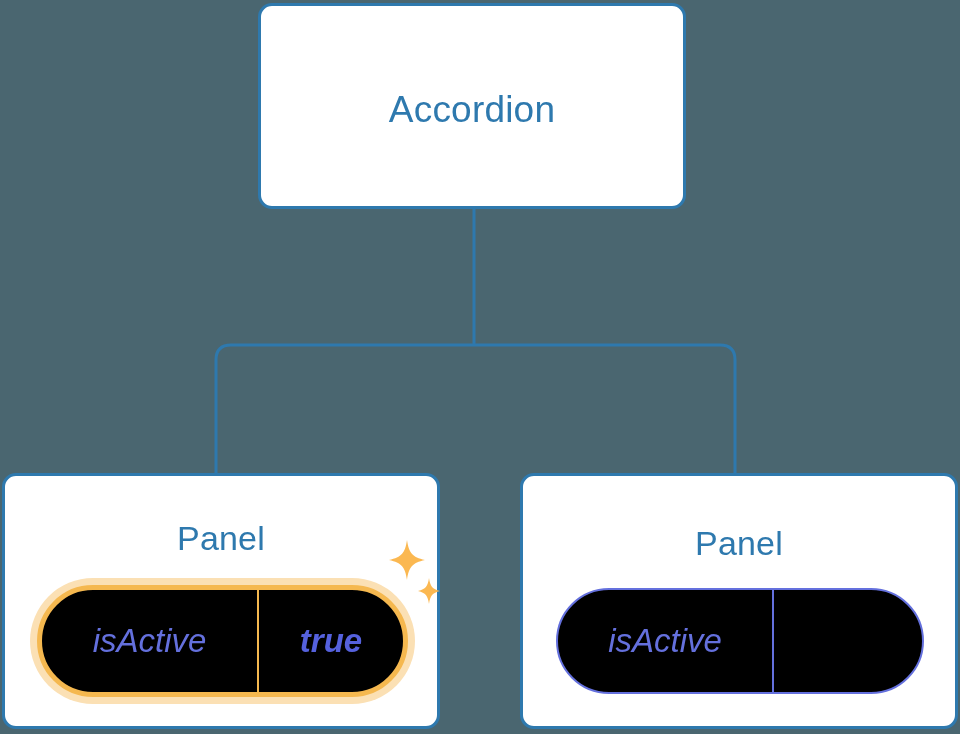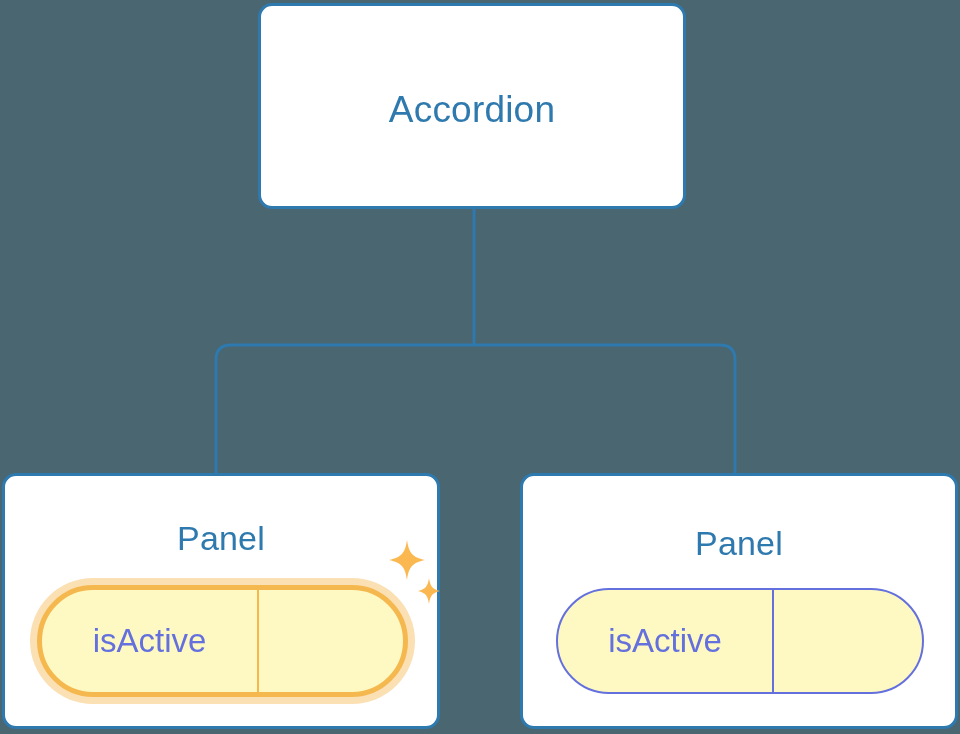--- a/index.html
+++ b/index.html
@@ -84,23 +84,24 @@
     font-size: 34px;
     line-height: 40px;
   }
 
   
   .prop-pill {
     position: absolute;
     display: flex;
     align-items: stretch;
     box-sizing: border-box;
-    background: #fef9c3;
+    background: #000000;
     border-radius: 999px;
     overflow: hidden;
+    font-style: italic;
   }
   .prop-pill .pill-cell {
     display: flex;
     align-items: center;
     justify-content: center;
     box-sizing: border-box;
     white-space: nowrap;
   }
 
   
@@ -186,20 +187,21 @@
     <div class="node-title">Accordion</div>
   </div>
 
   <div class="node-card node-panel-left">
     <div class="node-title">Panel</div>
   </div>
 
   <div class="prop-pill pill-highlight pill-left-pos">
     <div class="pill-cell pill-key">isActive</div>
     <div class="pill-divider"></div>
+    <div class="pill-cell pill-value">true</div>
   </div>
 
   <svg class="sparkles" viewBox="0 0 60 72" width="60" height="72" xmlns="http://www.w3.org/2000/svg">
     <path d="M 21 2 C 23 15 26 19 39 22 C 26 25 23 29 21 42 C 19 29 16 25 3 22 C 16 19 19 15 21 2 Z" fill="#fbb851"></path>
     <path d="M 43 40 C 44.3 48.5 46.2 51 54 53 C 46.2 55 44.3 57.5 43 66 C 41.7 57.5 39.8 55 32 53 C 39.8 51 41.7 48.5 43 40 Z" fill="#fbb851"></path>
   </svg>
 
   <div class="node-card node-panel-right">
     <div class="node-title">Panel</div>
   </div>

